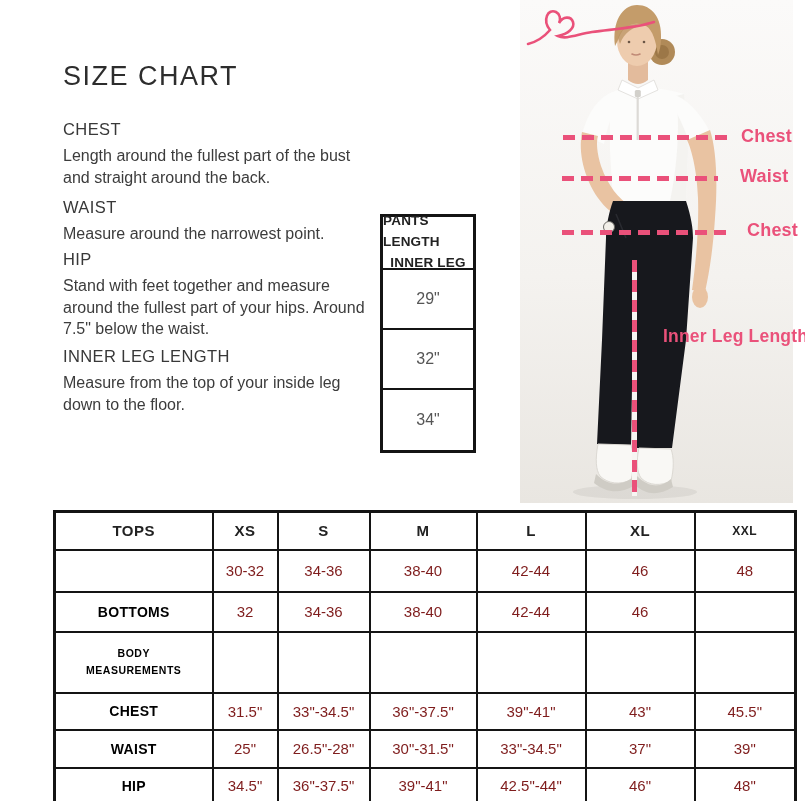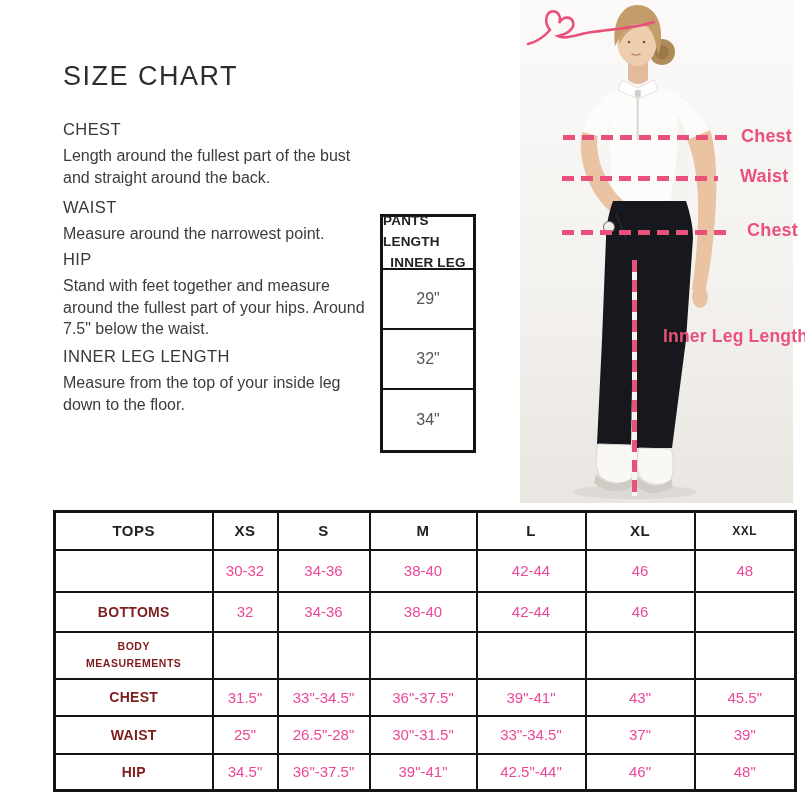--- a/index.html
+++ b/index.html
@@ -66,27 +66,27 @@
     border-collapse:collapse; table-layout:fixed; background:#fff;
     border:3px solid #141414;
   }
   .size-table th, .size-table td {
     border:2px solid #141414; text-align:center; vertical-align:middle; padding:0;
   }
   .size-table thead tr { height:38px; }
   .size-table thead th { font-size:15px; font-weight:700; letter-spacing:0.5px; color:#222; }
   .size-table thead th.xxl { font-size:12px; }
   .size-table tbody th {
-    font-size:14px; font-weight:700; letter-spacing:0.3px; color:#7f1d1d; white-space:pre-line;
+    font-size:14px; font-weight:700; letter-spacing:0.3px; color:#000000; white-space:pre-line;
   }
   .size-table tbody th.small-label { font-size:10.5px; line-height:1.6; letter-spacing:0.5px; }
-  .size-table td { font-size:15px; color:#ec4899;text-align:center; }
+  .size-table td { font-size:15px; color:#7f1d1d;text-align:center; }
   .size-table tbody tr:nth-child(1) { height:42px; }
   .size-table tbody tr:nth-child(2) { height:40px; }
-  .size-table tbody tr:nth-child(3) { height:47px; }
+  .size-table tbody tr:nth-child(3) { height:61px; }
   .size-table tbody tr:nth-child(4) { height:37px; }
   .size-table tbody tr:nth-child(5) { height:38px; }
   .size-table tbody tr:nth-child(6) { height:37px; }
 </style>
 </head>
 <body>
 
 <div class="page">
 
   <div class="page-title">SIZE CHART</div>

